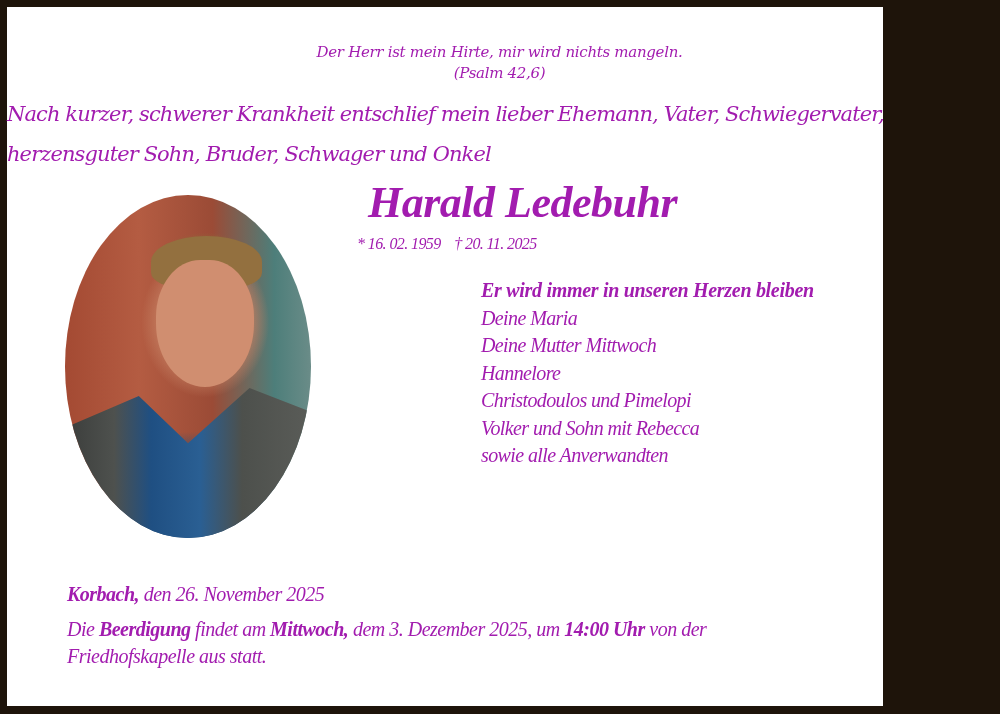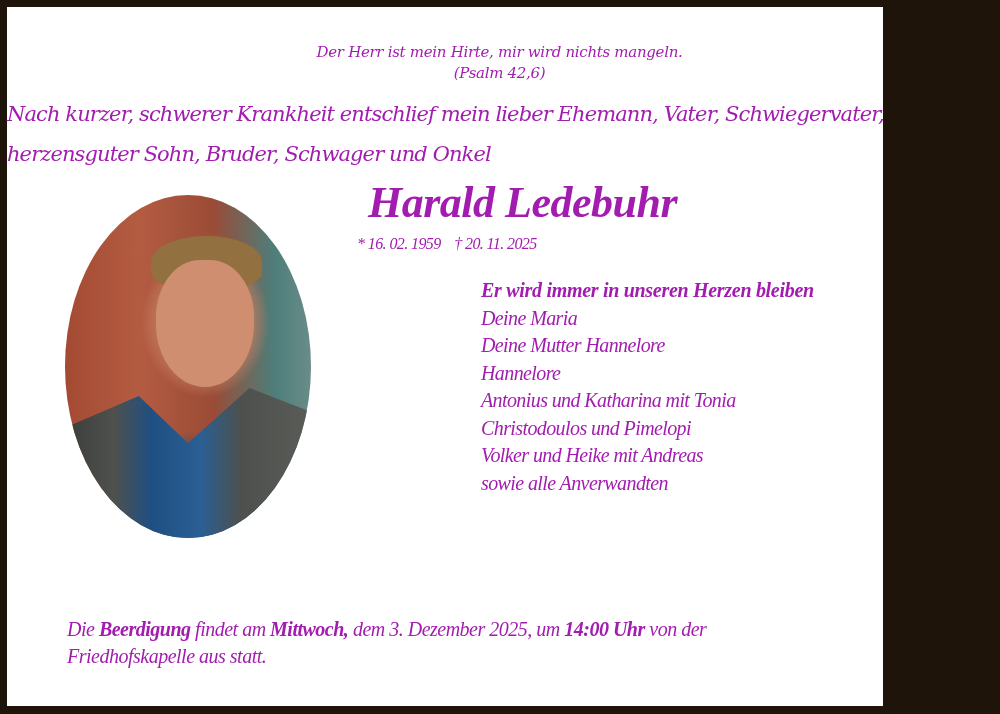--- a/index.html
+++ b/index.html
@@ -54,24 +54,24 @@
 
   <div class="photo">
     <div class="hair"></div>
     <div class="face"></div>
     <div class="jacket"></div>
   </div>
 
   <div class="mourners">
     <div class="head">Er wird immer in unseren Herzen bleiben</div>
     <div>Deine Maria</div>
-    <div>Deine Mutter Hannelore</div>
+    <div>Deine Mutter Mittwoch</div>
     <div>Hannelore</div>
-    <div>Antonius und Katharina mit Tonia</div>
     <div>Christodoulos und Pimelopi</div>
-    <div>Volker und Heike mit Andreas</div>
+    <div>Volker und Sohn mit Rebecca</div>
     <div>sowie alle Anverwandten</div>
   </div>
 
+  <div class="footer place"><b>Korbach,</b><span> den 26. November 2025</span></div>
 
   <div class="footer l1"><span>Die </span><b>Beerdigung</b><span> findet am </span><b>Mittwoch,</b><span> dem 3. Dezember 2025, um </span><b class="u">14:00 Uhr</b><span> von der</span></div>
   <div class="footer l2">Friedhofskapelle aus statt.</div>
 </div>
 
 </body></html>

